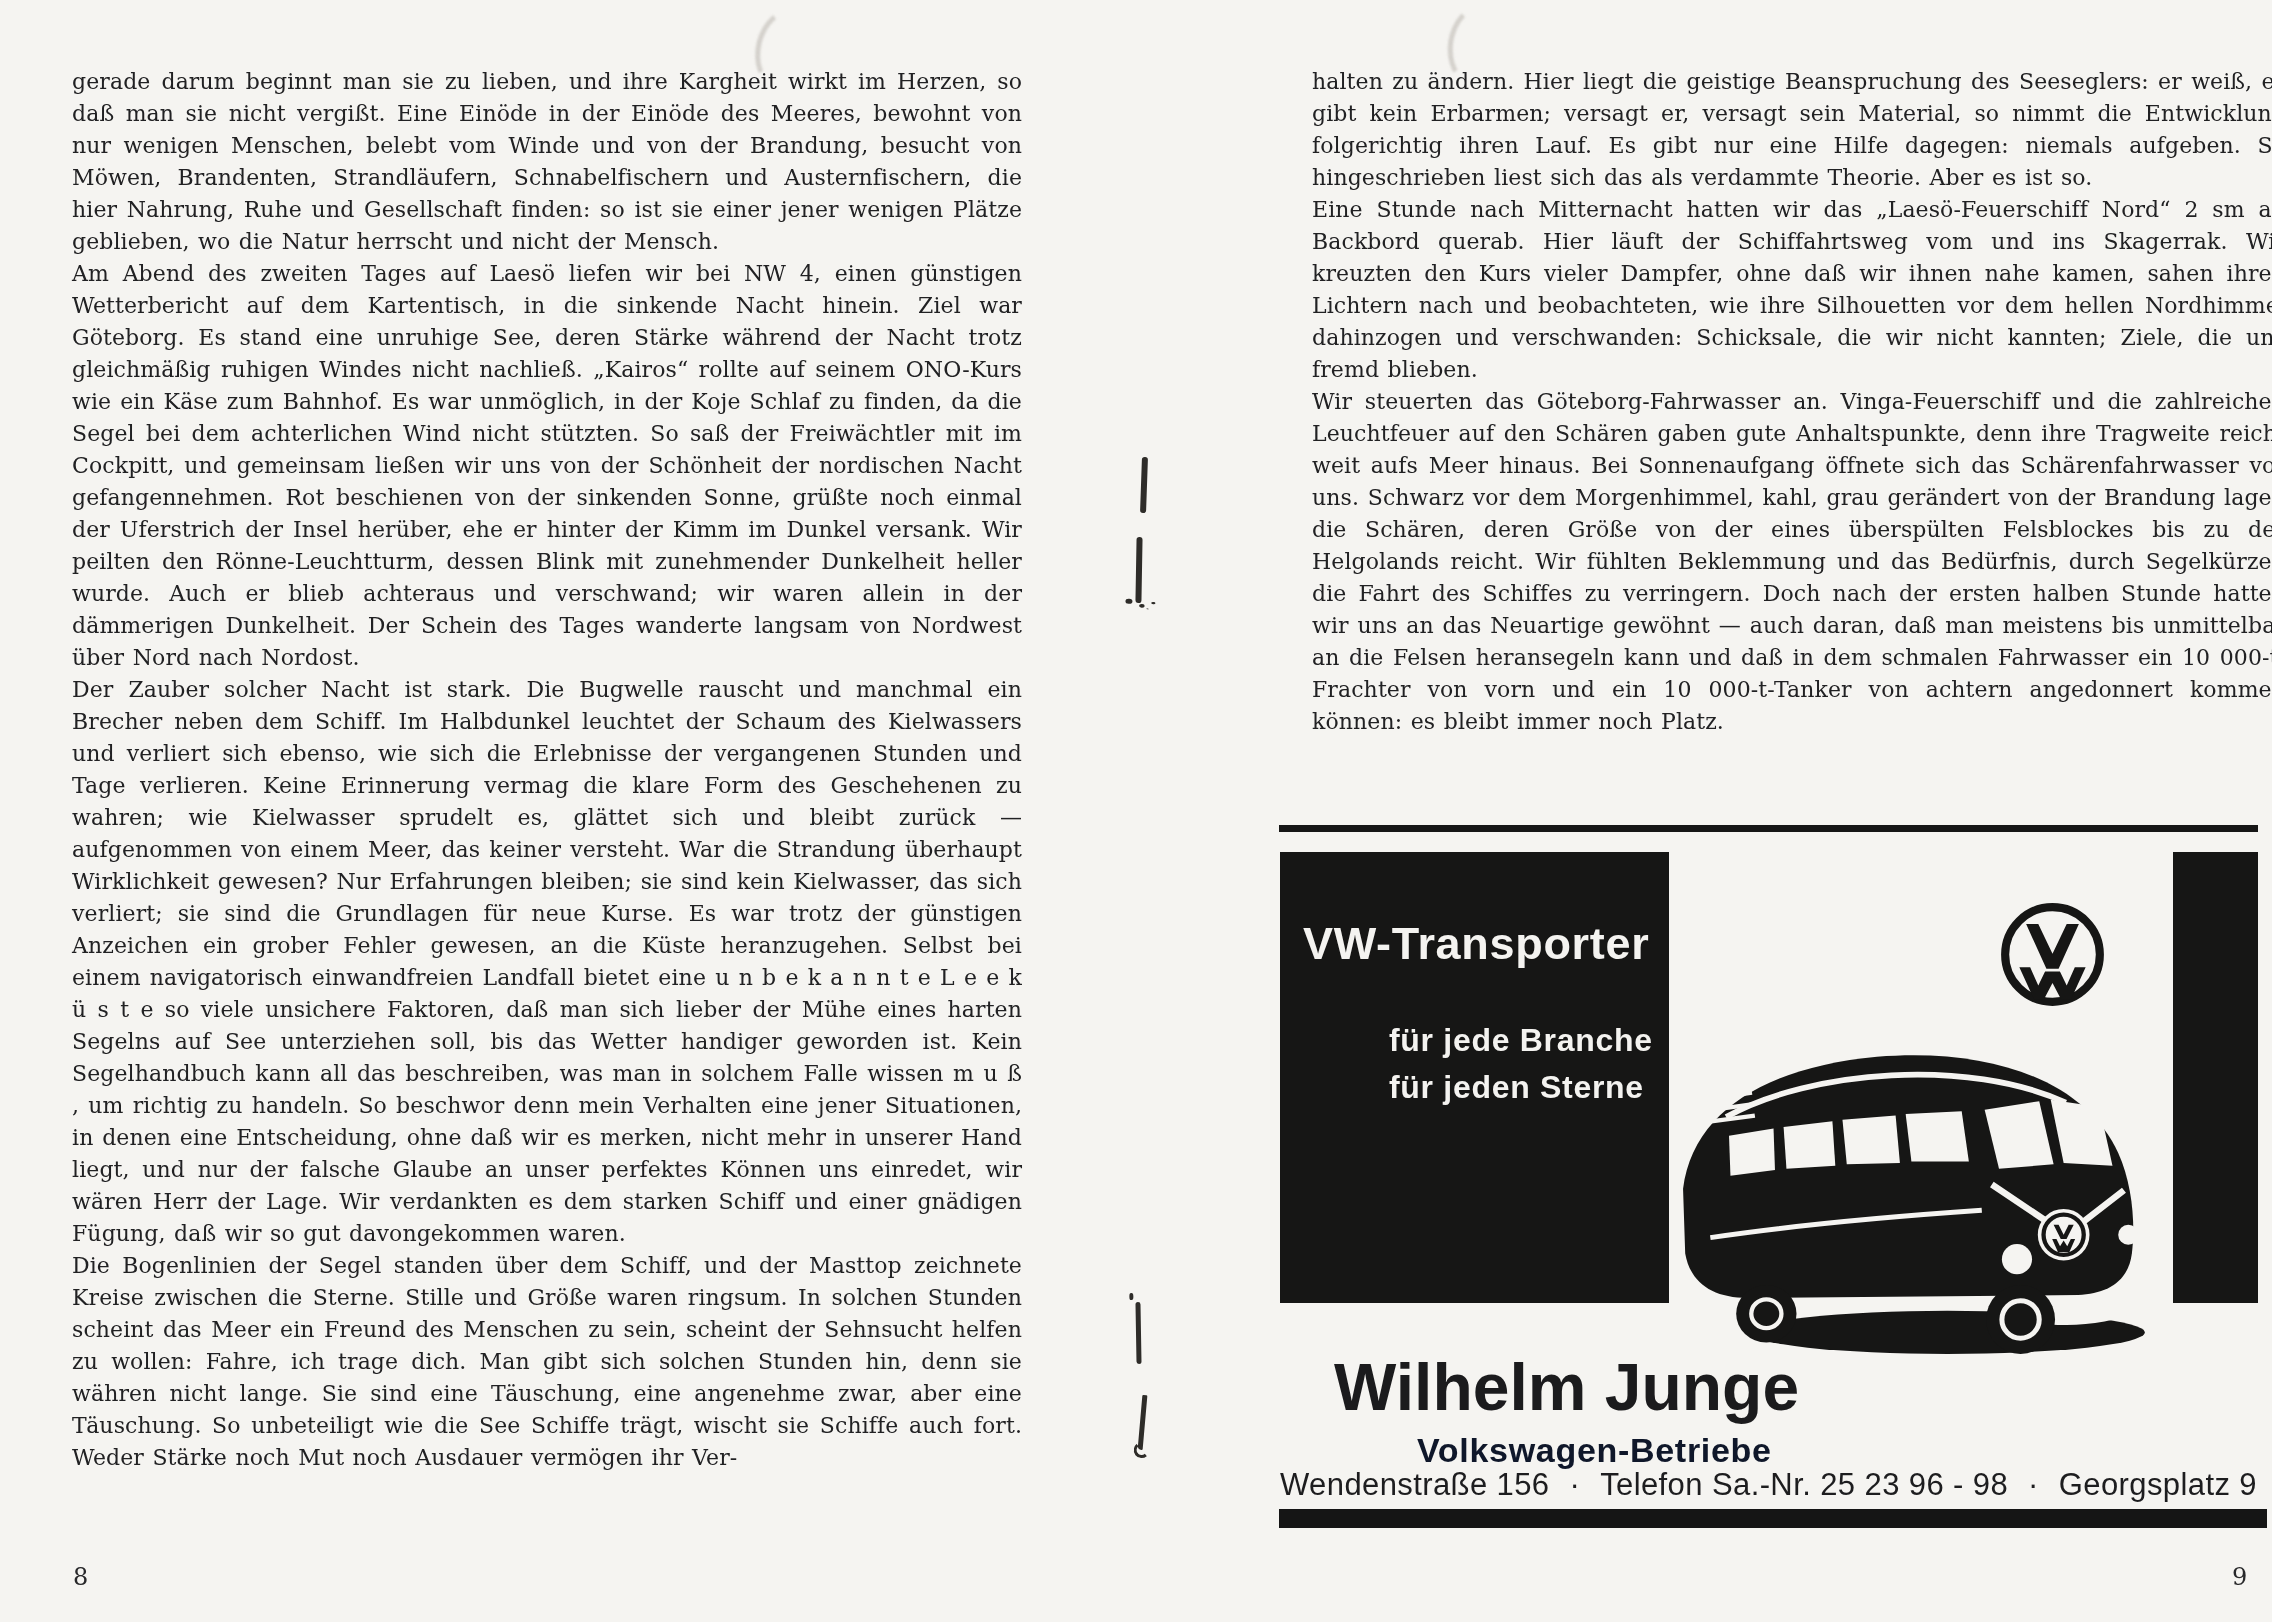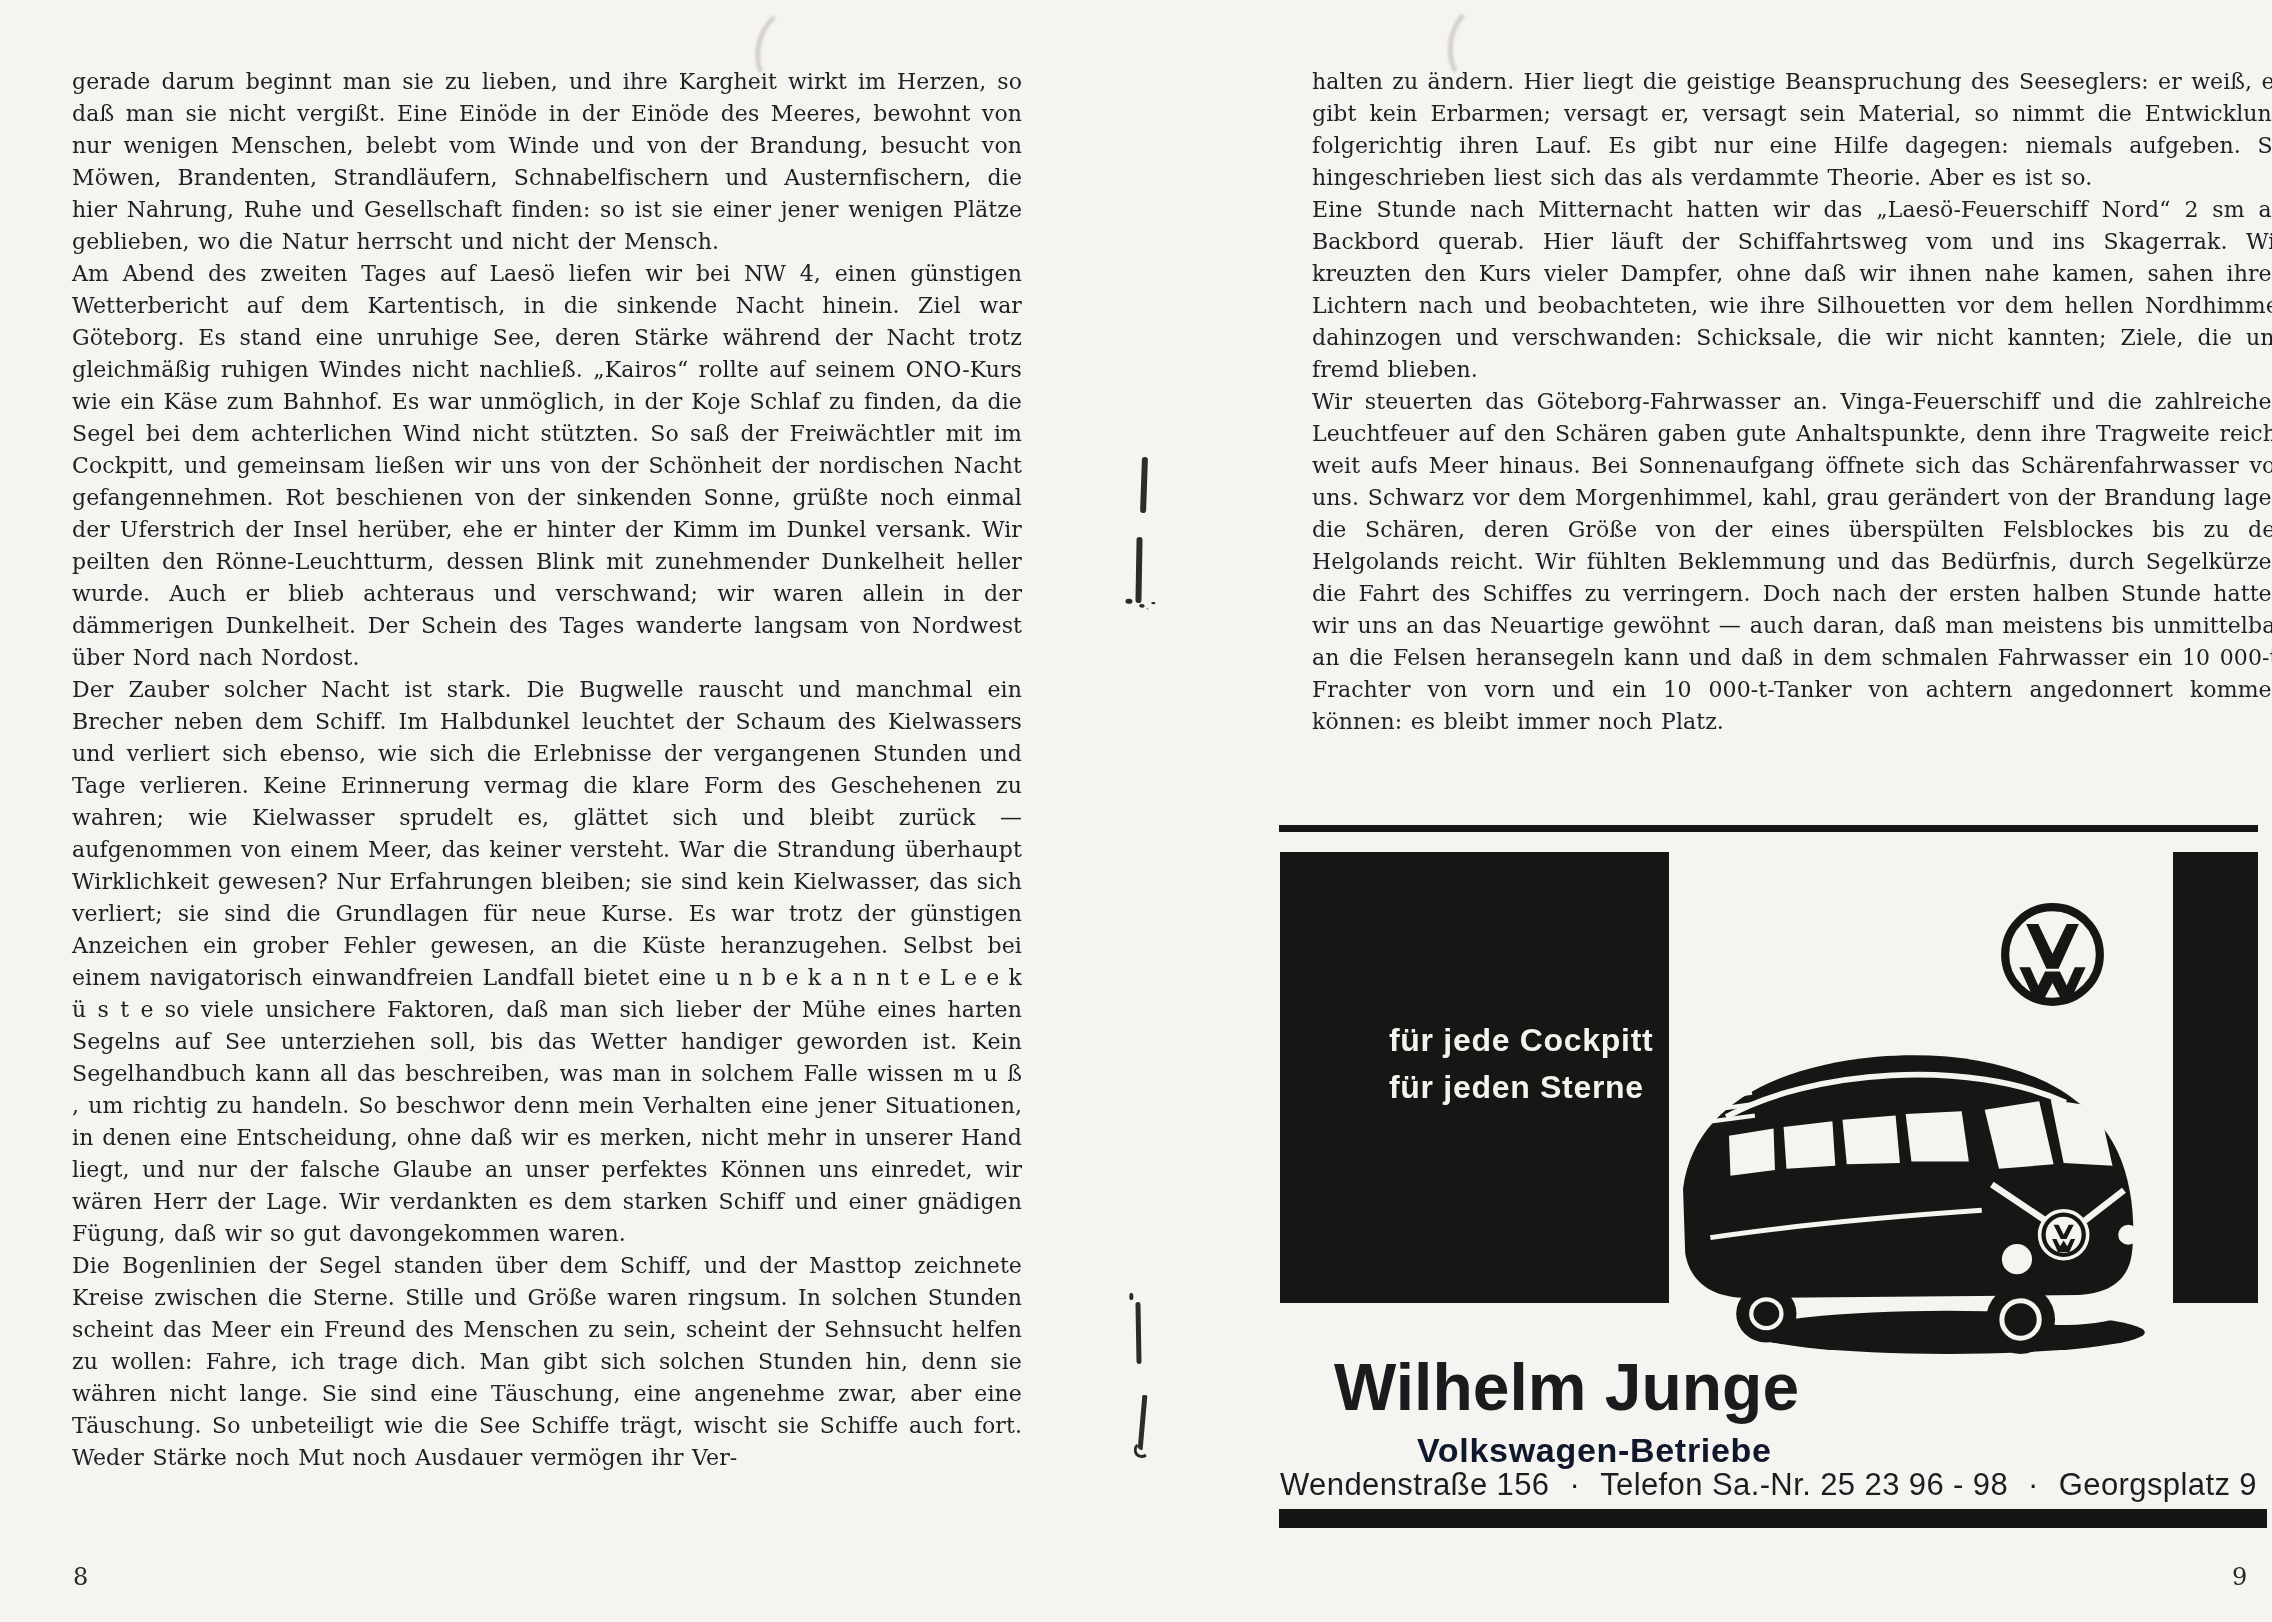--- a/index.html
+++ b/index.html
@@ -70,21 +70,22 @@
 <div id="right-col" class="page-col">
   <p>halten zu ändern. Hier liegt die geistige Beanspruchung des Seeseglers: er weiß, es gibt kein Erbarmen; versagt er, versagt sein Material, so nimmt die Entwicklung folgerichtig ihren Lauf. Es gibt nur eine Hilfe dagegen: niemals aufgeben. So hingeschrieben liest sich das als verdammte Theorie. Aber es ist so.</p>
   <p>Eine Stunde nach Mitternacht hatten wir das „Laesö-Feuerschiff Nord“ 2 sm an Backbord querab. Hier läuft der Schiffahrtsweg vom und ins Skagerrak. Wir kreuzten den Kurs vieler Dampfer, ohne daß wir ihnen nahe kamen, sahen ihren Lichtern nach und beobachteten, wie ihre Silhouetten vor dem hellen Nordhimmel dahinzogen und verschwanden: Schicksale, die wir nicht kannten; Ziele, die uns fremd blieben.</p>
   <p>Wir steuerten das Göteborg-Fahrwasser an. Vinga-Feuerschiff und die zahlreichen Leuchtfeuer auf den Schären gaben gute Anhaltspunkte, denn ihre Tragweite reicht weit aufs Meer hinaus. Bei Sonnenaufgang öffnete sich das Schärenfahrwasser vor uns. Schwarz vor dem Morgenhimmel, kahl, grau gerändert von der Brandung lagen die Schären, deren Größe von der eines überspülten Felsblockes bis zu der Helgolands reicht. Wir fühlten Beklemmung und das Bedürfnis, durch Segelkürzen die Fahrt des Schiffes zu verringern. Doch nach der ersten halben Stunde hatten wir uns an das Neuartige gewöhnt — auch daran, daß man meistens bis unmittelbar an die Felsen heransegeln kann und daß in dem schmalen Fahrwasser ein 10 000-t-Frachter von vorn und ein 10 000-t-Tanker von achtern angedonnert kommen können: es bleibt immer noch Platz.</p>
 </div>
 <div id="pagenum-right" class="pagenum">9</div>
 
 <div id="ad-rule"></div>
 
 <div id="ad-box">
-  <div id="ad-tagline-1" class="ad-tagline">für jede Cockpitt</div>
+  <div id="ad-headline">VW-Transporter</div>
+  <div id="ad-tagline-1" class="ad-tagline">für jede Branche</div>
   <div id="ad-tagline-2" class="ad-tagline">für jeden Sterne</div>
 </div>
 
 <div id="ad-right-bar"></div>
 
 <svg id="vw-logo" viewBox="0 0 170 170" aria-hidden="true">
   <circle cx="85" cy="85" r="70" fill="none" stroke="#161615" stroke-width="12"></circle>
   <path d="M46,40 L64,40 L85,84 L106,40 L124,40 L94,106 L76,106 Z" fill="#161615"></path>
   <path d="M36,104 L52,104 L64,131 L74,110 L96,110 L106,131 L118,104 L134,104 L112,152 L98,152 L85,127 L72,152 L58,152 Z" fill="#161615"></path>
 </svg>

